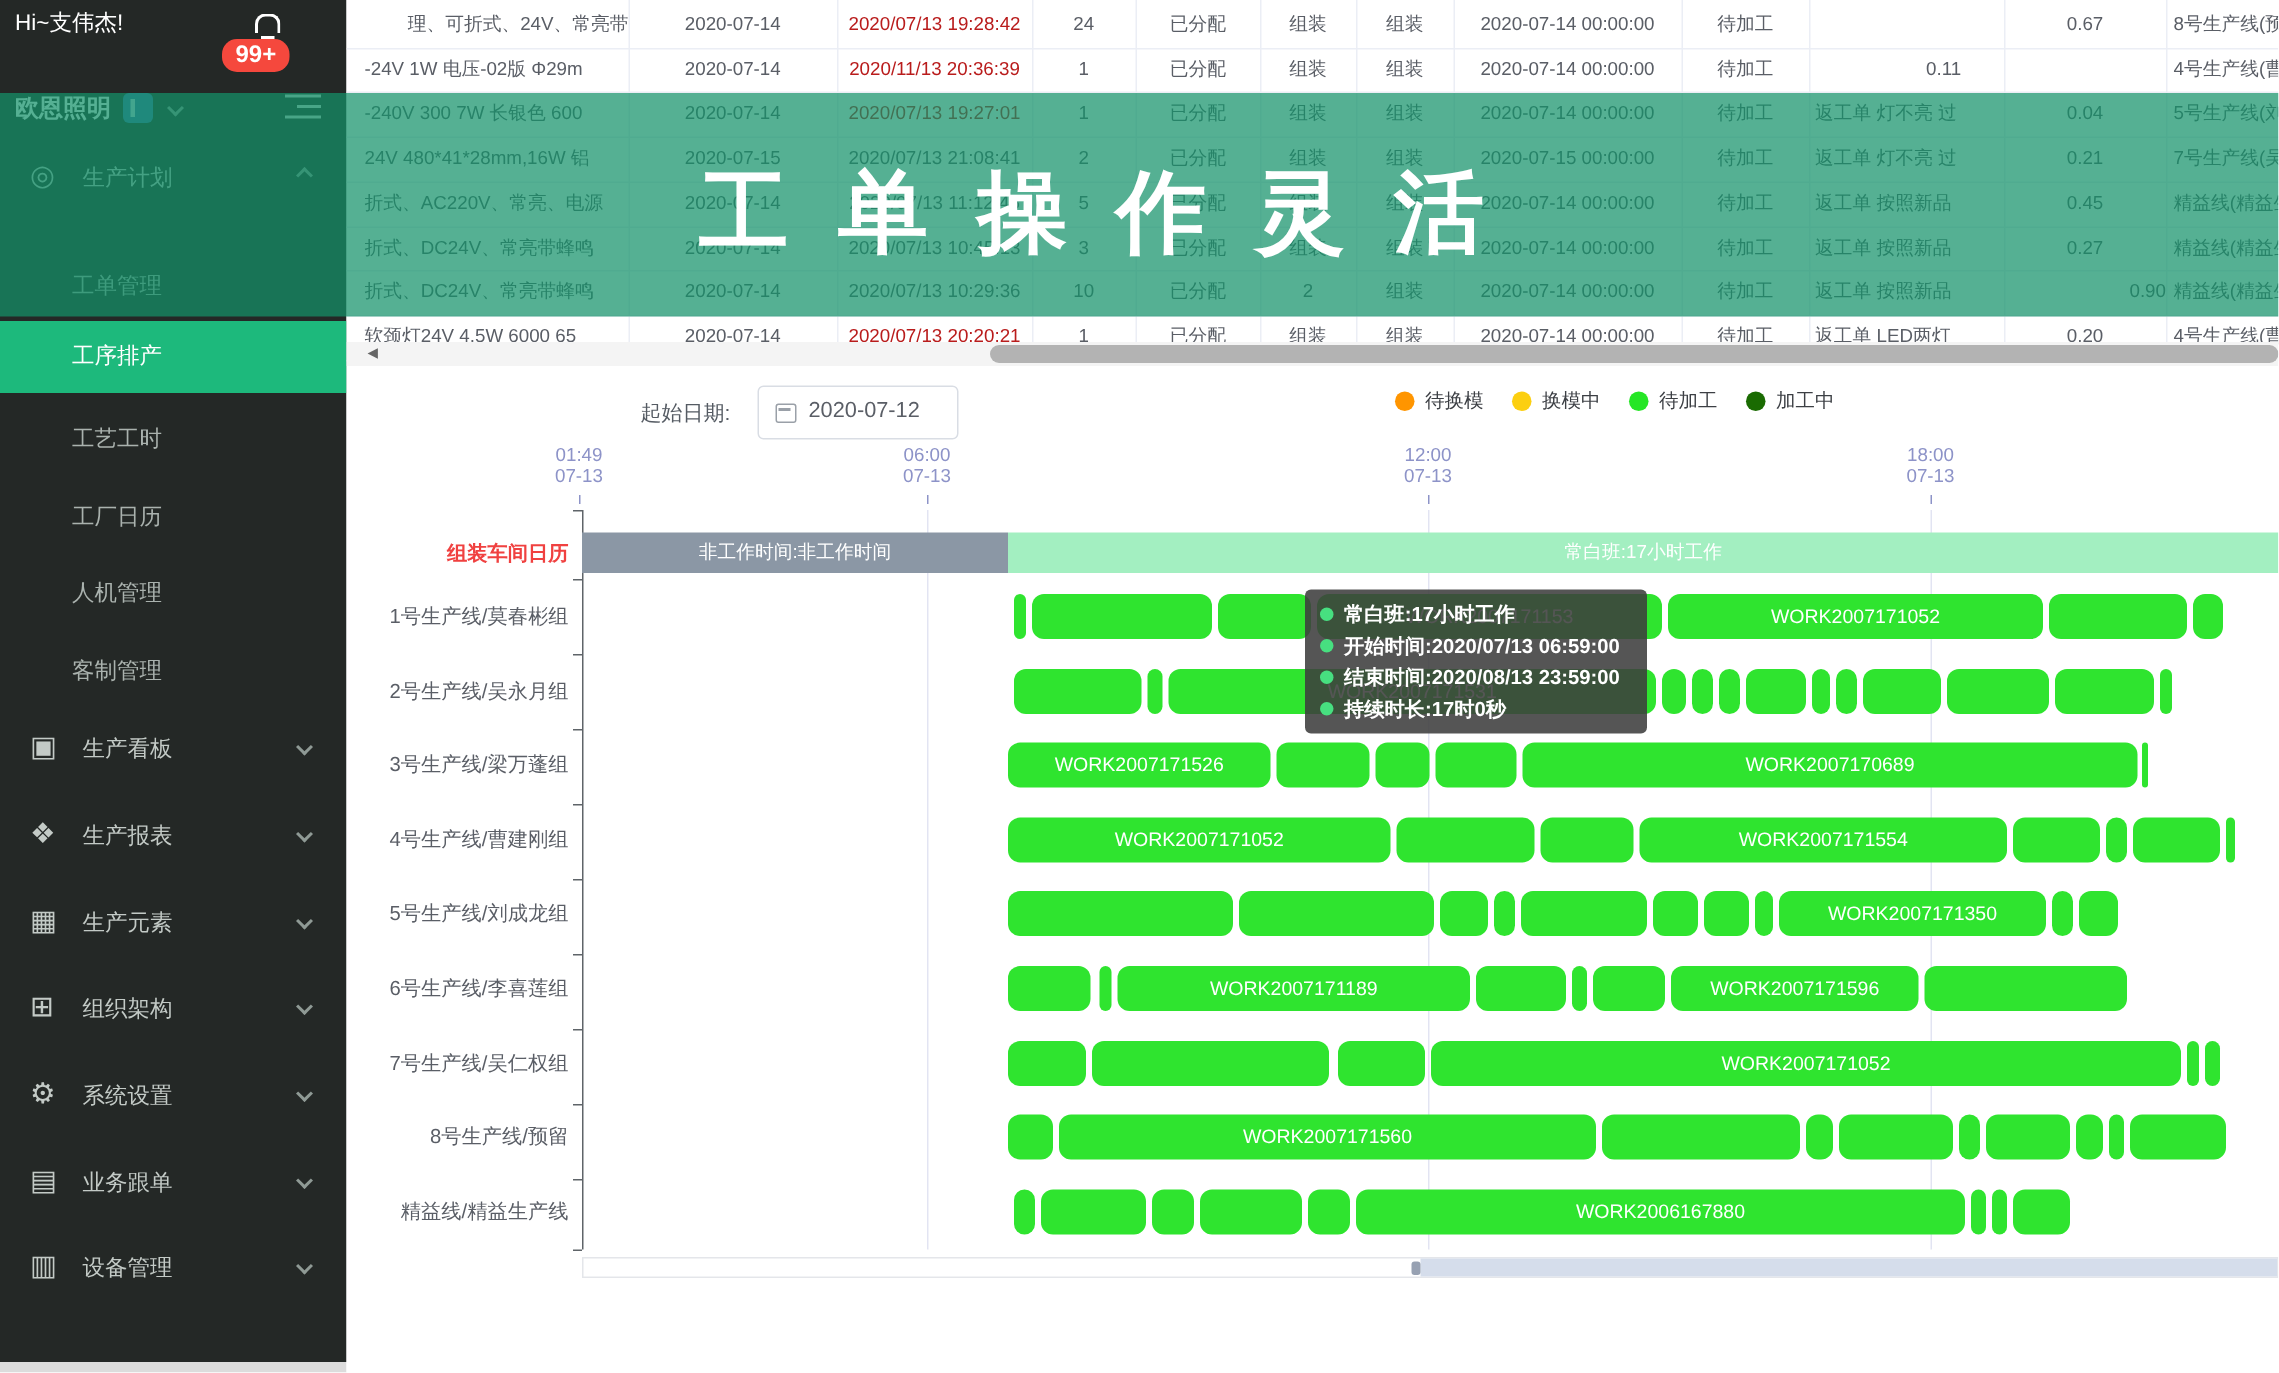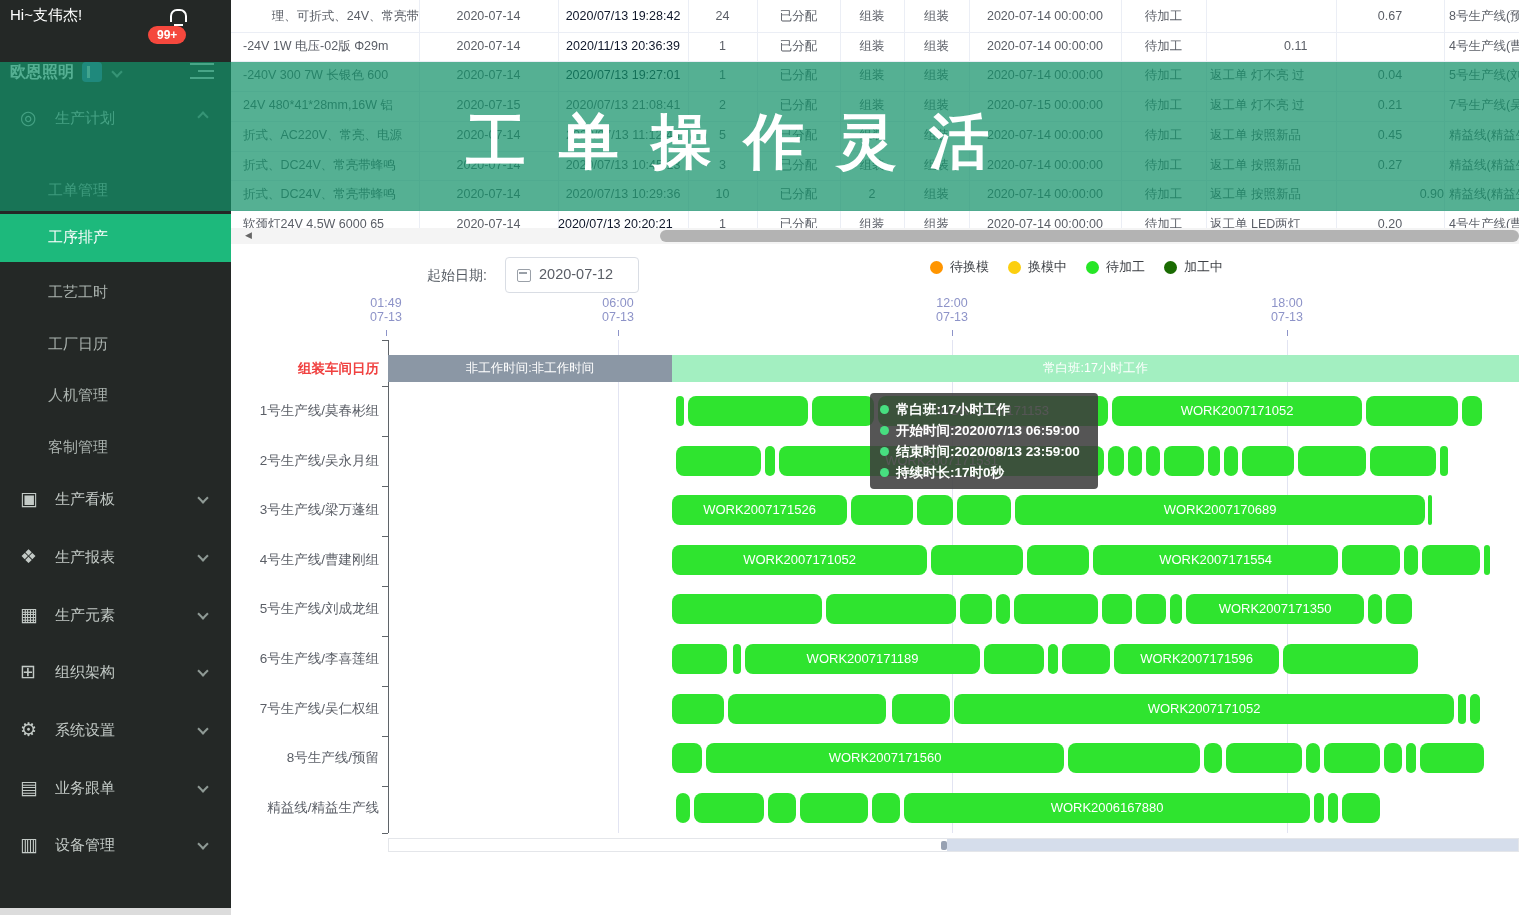--- a/index.html
+++ b/index.html
@@ -3,21 +3,21 @@
 <meta charset="utf-8">
 <style>
   html,body{margin:0;padding:0;}
   body{width:1519px;height:915px;overflow:hidden;position:relative;background:#fff;
        font-family:"Liberation Sans","DejaVu Sans",sans-serif;-webkit-font-smoothing:antialiased;}
   .abs{position:absolute;}
   
   #sidebar{left:0;top:0;width:231px;height:908px;background:#242826;z-index:1;}
   #sidebar-bottom-strip{left:0;top:908px;width:231px;height:7px;background:#dcdcdc;z-index:1;}
   .greeting{left:10px;top:6px;color:#fff;font-size:15px;}
-  .badge{left:148px;top:26px;background:#f5483d;color:#fff;font-size:12px;font-weight:bold;
+  .badge{left:148px;top:26px;background:#f5483d;color:#fff;font-size:16px;font-weight:bold;
          padding:2px 9px;border-radius:10px;}
   .bell{left:170px;top:9px;width:13px;height:11px;border:2px solid #fff;border-bottom:none;
         border-radius:7px 7px 0 0;}
   .bell:after{content:"";position:absolute;left:2px;bottom:-4px;width:9px;height:2px;background:#fff;}
   .company{left:10px;top:62px;color:#fff;font-size:16px;font-weight:bold;}
   .avatar{left:82px;top:62px;width:20px;height:20px;border-radius:4px;background:#3f74ad;}
   .avatar:after{content:"";position:absolute;left:5px;top:4px;width:3px;height:12px;background:#bcd6ee;}
   .chev{display:inline-block;border:solid #8f9a95;border-width:0 2px 2px 0;padding:3px;}
   .chev.down{transform:rotate(45deg);}
   .chev.up{transform:rotate(-135deg);}
@@ -28,21 +28,21 @@
   .menu-item .lb{position:absolute;left:55px;top:6px;}
   .menu-item .ch{position:absolute;left:199px;top:10px;}
   .sub-item{left:0;width:231px;height:30px;color:#aab2ae;font-size:15px;cursor:pointer;}
   .sub-item .lb{position:absolute;left:48px;top:5px;}
   .sub-item.active{background:#1db97c;color:#fff;height:48px;}
   .sub-item.active .lb{top:14px;}
   
   #table{left:231px;top:0;width:1288px;height:246px;background:#fff;overflow:hidden;z-index:2;}
   .tcell{position:absolute;height:29px;line-height:29px;font-size:12.5px;color:#5a5e66;
          white-space:nowrap;overflow:hidden;}
-  .tcell.red{color:#0f172a;}
+  .tcell.red{color:#b91c1c;}
   .hline{position:absolute;height:1px;background:#ebeef5;}
   .vline{position:absolute;width:1px;background:#ebeef5;}
   #tbl-scroll{position:absolute;left:0px;top:228px;width:1288px;height:16px;background:#f4f4f4;}
   #tbl-thumb{position:absolute;left:429px;top:2px;width:859px;height:12px;background:#b3b3b3;border-radius:6px;}
   #tbl-arrow{position:absolute;left:14px;top:230px;font-size:9px;color:#666;}
   
   #overlay{left:0;top:62px;width:1519px;height:149px;background:rgba(20,146,106,0.72);z-index:10;}
   #watermark{position:absolute;left:466px;top:40px;color:#fff;font-size:60px;font-weight:bold;
              letter-spacing:8px;white-space:nowrap;}
   
@@ -267,21 +267,21 @@
       <div class="tcell" style="left: 738px; width: 152px; text-align: center;">2020-07-14 00:00:00</div>
       <div class="tcell" style="left: 890px; width: 85px; text-align: center;">待加工</div>
       <div class="tcell" style="left: 979px; width: 126px; text-align: left;">返工单 按照新品</div>
       <div class="tcell" style="left: 1105px; width: 108px; text-align: right;">0.90</div>
       <div class="tcell" style="left: 1218px; width: 70px; text-align: left;">精益线(精益生</div>
     </div>
     <div class="hline" style="left: 0px; top: 209.9px; width: 1288px;"></div>
     <div style="position: absolute; left: 0px; top: 209.9px; width: 1288px; height: 29.7px;">
       <div class="tcell" style="left: 12px; width: 176px; text-align: left;">软颈灯24V 4.5W 6000 65</div>
       <div class="tcell" style="left: 188px; width: 139px; text-align: center;">2020-07-14</div>
-      <div class="tcell red" style="left: 327px; width: 130px; text-align: left;">2020/07/13 20:20:21</div>
+      <div class="tcell red" style="left: 327px; width: 130px; text-align: center;">2020/07/13 20:20:21</div>
       <div class="tcell" style="left: 457px; width: 69px; text-align: center;">1</div>
       <div class="tcell" style="left: 526px; width: 83px; text-align: center;">已分配</div>
       <div class="tcell" style="left: 609px; width: 64px; text-align: center;">组装</div>
       <div class="tcell" style="left: 673px; width: 65px; text-align: center;">组装</div>
       <div class="tcell" style="left: 738px; width: 152px; text-align: center;">2020-07-14 00:00:00</div>
       <div class="tcell" style="left: 890px; width: 85px; text-align: center;">待加工</div>
       <div class="tcell" style="left: 979px; width: 126px; text-align: left;">返工单 LED两灯</div>
       <div class="tcell" style="left: 1105px; width: 108px; text-align: center;">0.20</div>
       <div class="tcell" style="left: 1218px; width: 70px; text-align: left;">4号生产线(曹</div>
     </div>

